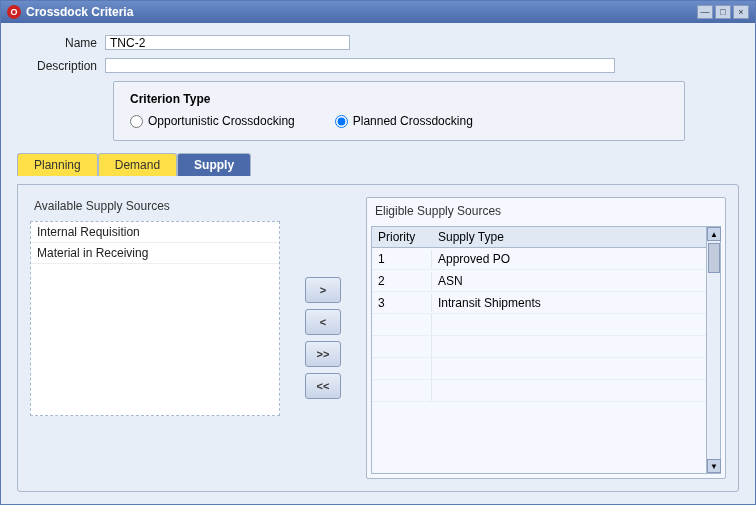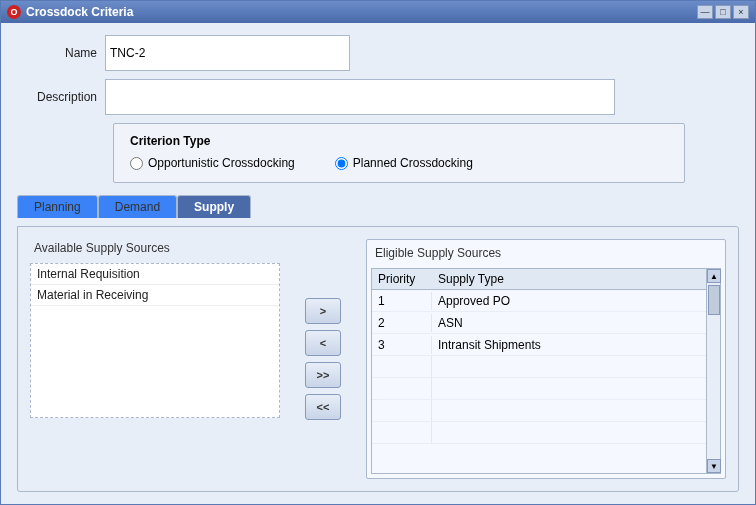--- a/index.html
+++ b/index.html
@@ -78,21 +78,21 @@
       align-items: center;
       gap: 8px;
     }
     .form-label {
       width: 80px;
       text-align: right;
       color: #222;
       font-size: 12px;
     }
     .form-input {
-      height: 36px;
+      height: 15px;
       border: 1px solid #aab8cc;
       background: white;
       padding: 2px 4px;
       font-size: 12px;
       outline: none;
     }
     .name-input { width: 245px; }
     .desc-input { width: 510px; }
     .criterion-box {
       border: 1px solid #aab8cc;
@@ -123,21 +123,21 @@
     }
     .tabs-row {
       display: flex;
       gap: 0;
       margin-top: 4px;
     }
     .tab {
       padding: 4px 16px;
       border: 1px solid #aab8cc;
       border-bottom: none;
-      background: #3b82f6;
+      background: #fde047;
       cursor: pointer;
       font-size: 12px;
       border-radius: 3px 3px 0 0;
       color: #333;
     }
     .tab.active {
       background: #4a6aaa;
       color: white;
       font-weight: bold;
     }
@@ -157,21 +157,21 @@
     }
     .panel-title {
       font-size: 12px;
       color: #333;
       margin-bottom: 6px;
       padding: 2px 4px;
     }
     .available-list {
       border: 1px dashed #aab8cc;
       background: white;
-      height: 155px;
+      height: 195px;
       overflow-y: auto;
     }
     .list-item {
       padding: 3px 6px;
       font-size: 12px;
       cursor: pointer;
       color: #222;
       border-bottom: 1px solid #eee;
     }
     .buttons-col {

